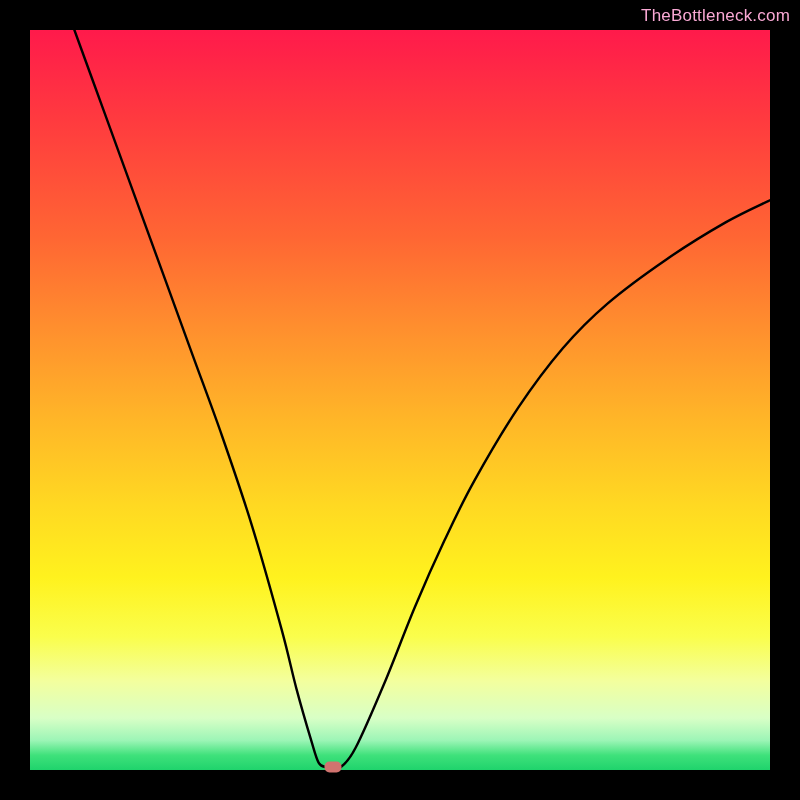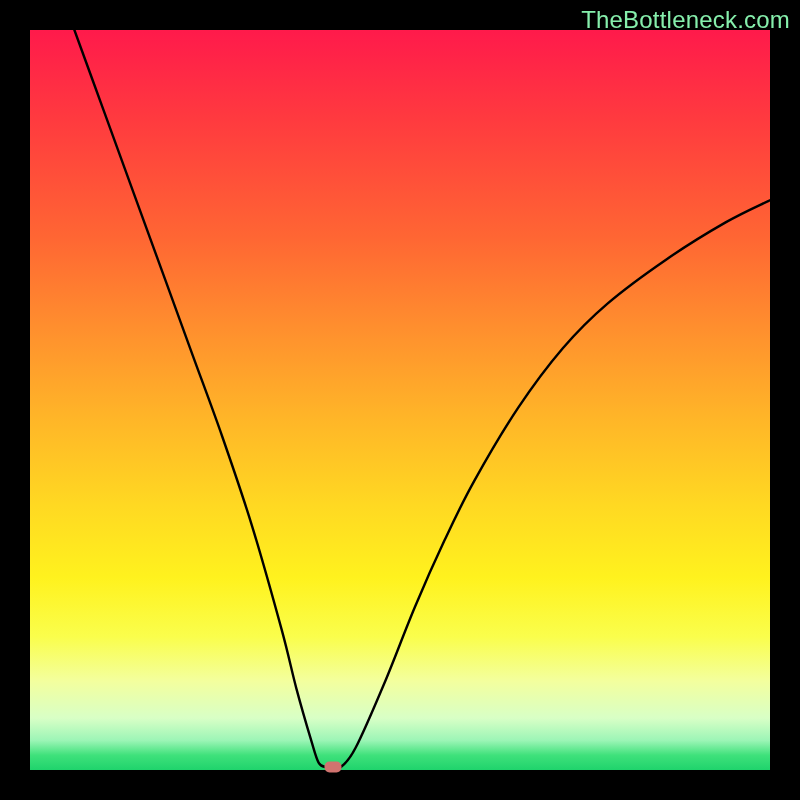--- a/index.html
+++ b/index.html
@@ -37,22 +37,22 @@
       #d8ffc6 93%,
       #9cf5b6 96%,
       #3fe17b 98%,
       #1fd36c 100%
     );
   }
   .watermark {
     position: absolute;
     top: 6px;
     right: 10px;
-    color: #86efac;
-    font-size: 24px;
+    color: #f9a8d4;
+    font-size: 17px;
     font-weight: 500;
     letter-spacing: 0.2px;
     user-select: none;
   }
   svg.curve {
     position: absolute;
     left: 0;
     top: 0;
     width: 740px;
     height: 740px;

